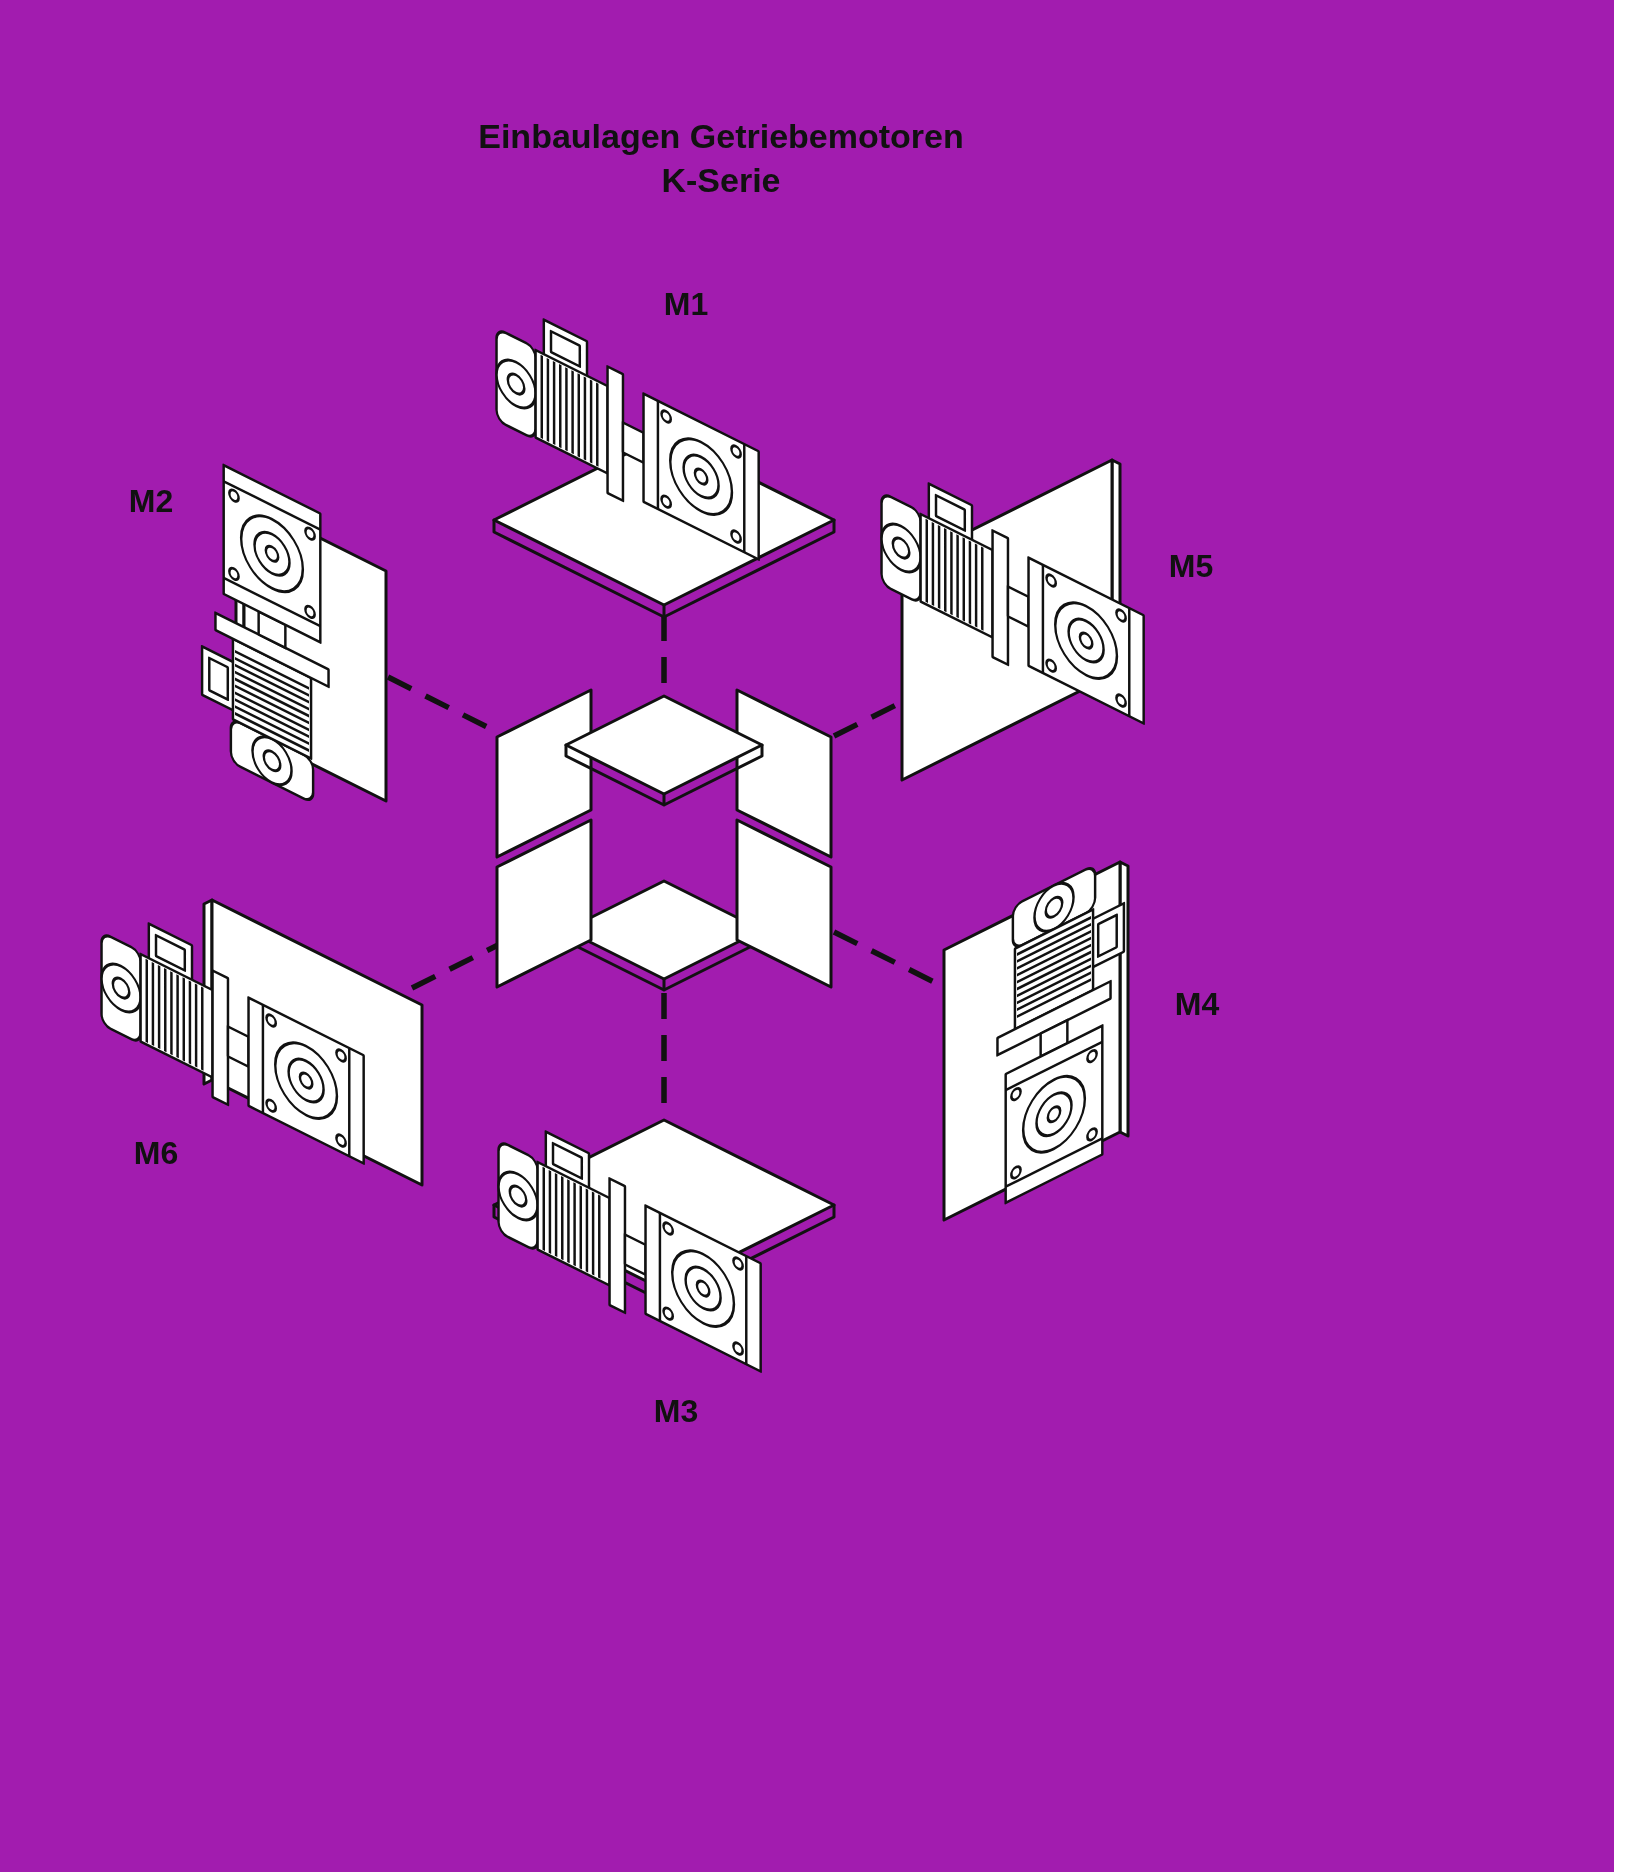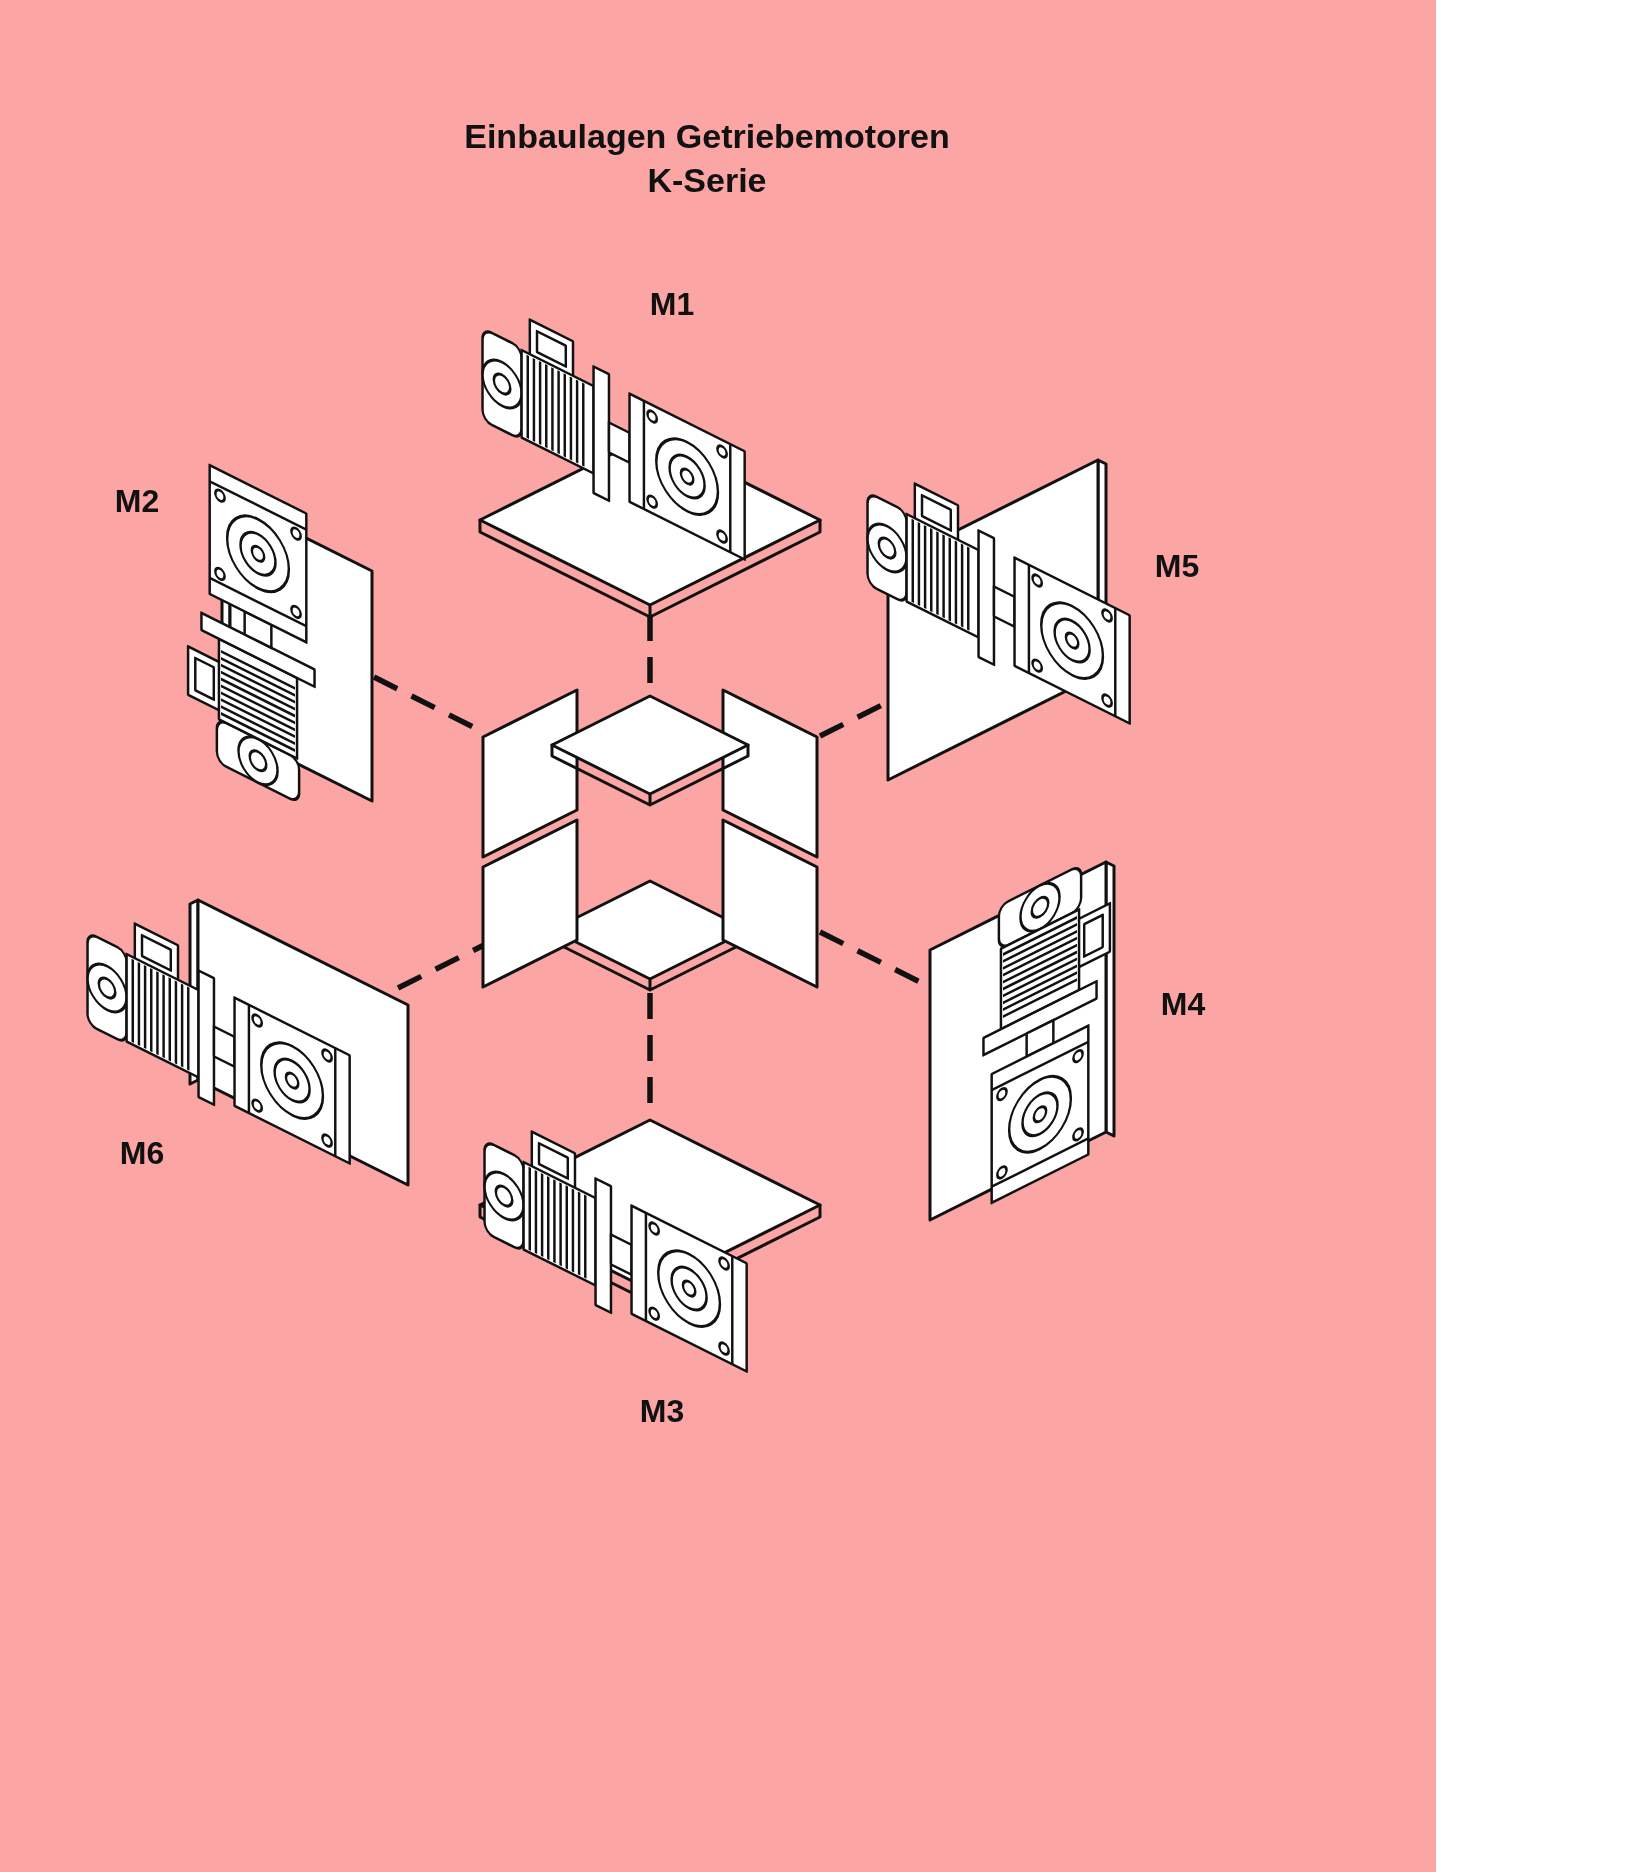--- a/index.html
+++ b/index.html
@@ -1,17 +1,17 @@
 <!DOCTYPE html>
 <html><head>
 <meta charset="utf-8">
 <style>
   html,body{margin:0;padding:0;background:#ffffff;}
   body{font-family:"Liberation Sans", sans-serif;}
-  .canvas{position:relative;width:1436px;height:1872px;background:#fca5a5;overflow:hidden;}
+  .canvas{position:relative;width:1600px;height:1872px;background:#a21caf;overflow:hidden;padding-left:14px;}
   svg{display:block;width:1652px;height:1872px;}
   .ln{stroke:#111;fill:none;stroke-width:3;stroke-linejoin:round;stroke-linecap:round;}
   .face{stroke:#111;fill:#fff;stroke-width:3;stroke-linejoin:round;}
   .dash{stroke:#111;fill:none;stroke-width:5.5;stroke-dasharray:26 16;stroke-linecap:butt;}
   .ttl{fill:#111;font-weight:bold;font-size:34px;text-anchor:middle;}
   .lbl{fill:#111;font-weight:bold;font-size:32px;text-anchor:middle;}
   #gm rect,#gm circle,#gm path,#gm line{stroke:#111;stroke-width:2.4;stroke-linejoin:round;}
 </style>
 </head>
 <body>

